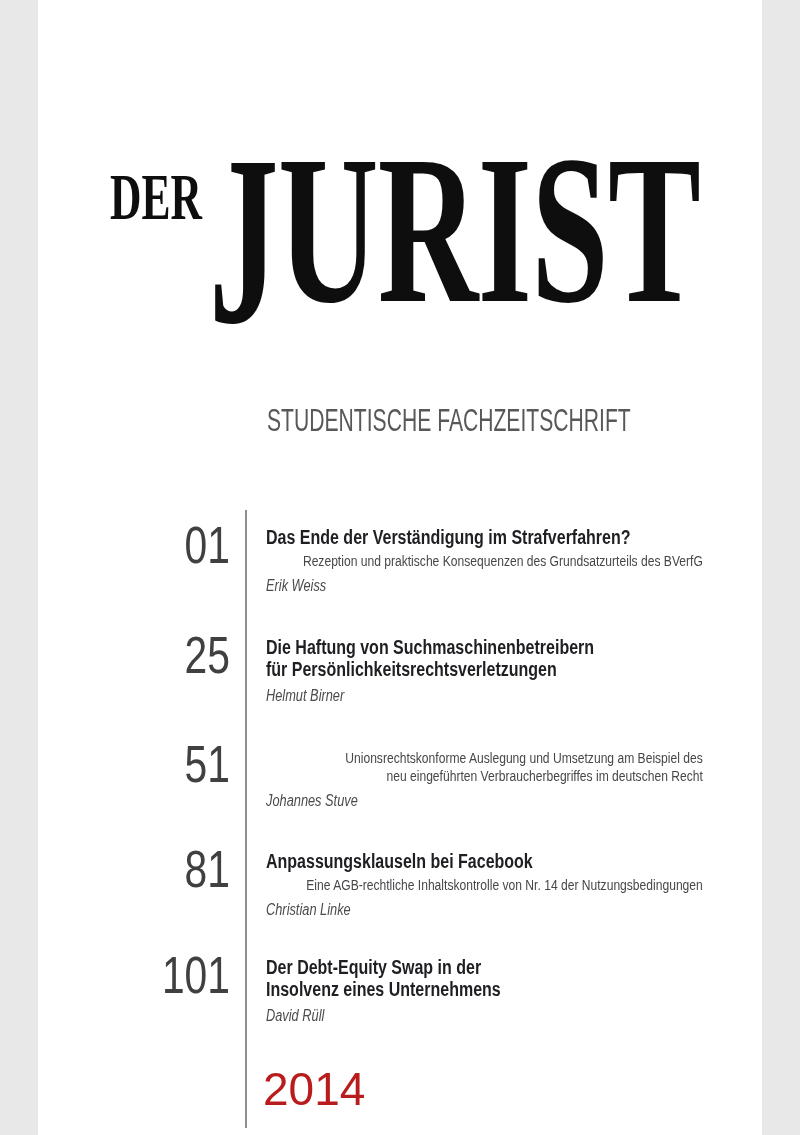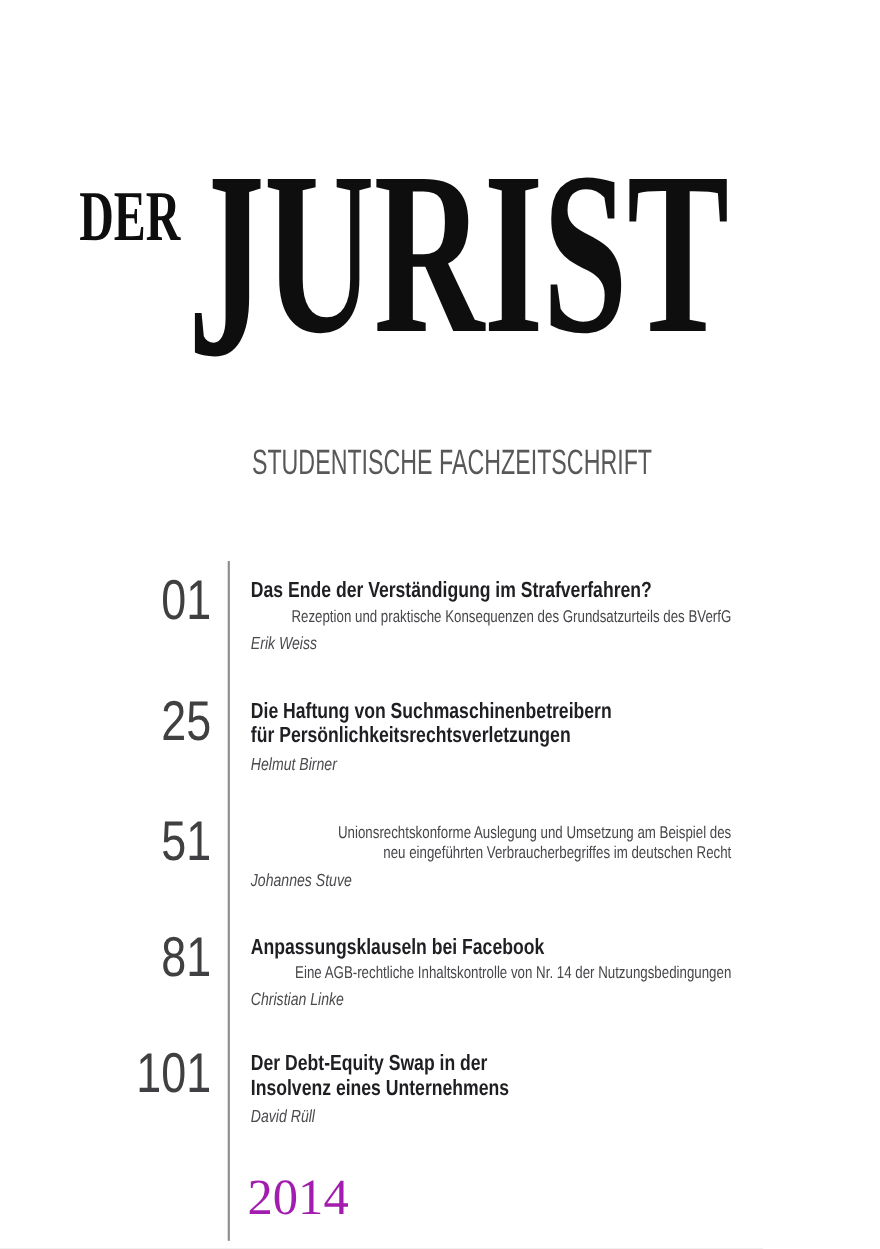--- a/index.html
+++ b/index.html
@@ -1,17 +1,17 @@
 <!DOCTYPE html>
 <html><head>
 <meta charset="utf-8">
 <style>
   html,body{margin:0;padding:0;background:#e8e8e8;}
   .page{
-    position:relative; width:800px; height:1135px; margin:0 auto;
+    position:relative; width:724px; height:1135px; margin:0 auto;
     background:#ffffff; overflow:hidden;
     font-family:"Liberation Sans", sans-serif;
   }
   
   .kicker{
     position:absolute; left:72px; top:165px; font-family:"Liberation Serif", serif;
     font-weight:bold; font-size:65px; line-height:1; color:#0e0e0e;
     transform:scaleX(0.67); transform-origin:0 0; white-space:nowrap;
   }
   .mast{
@@ -46,21 +46,21 @@
   .s-line{
     font-size:15.5px; line-height:18px; color:#47474b;
     white-space:nowrap; transform:scaleX(0.78); transform-origin:0 50%;
   }
   .a-line{
     margin-top:6px; font-size:16px; line-height:20px; font-style:italic; color:#4b4b4f;
     white-space:nowrap; transform:scaleX(0.8); transform-origin:0 50%;
   }
   .year{
     position:absolute; left:225px; top:1066px; font-size:46px; line-height:1;
-    color:#a21caf; white-space:nowrap;font-family:Liberation Serif, serif;
+    color:#b91c1c; white-space:nowrap;
   }
 </style>
 </head>
 <body>
 
 <div class="page">
 
   <div class="kicker">DER</div>
   <div class="mast"><span class="jj">J</span><span>URIST</span></div>
   <div class="subtitle">STUDENTISCHE FACHZEITSCHRIFT</div>

